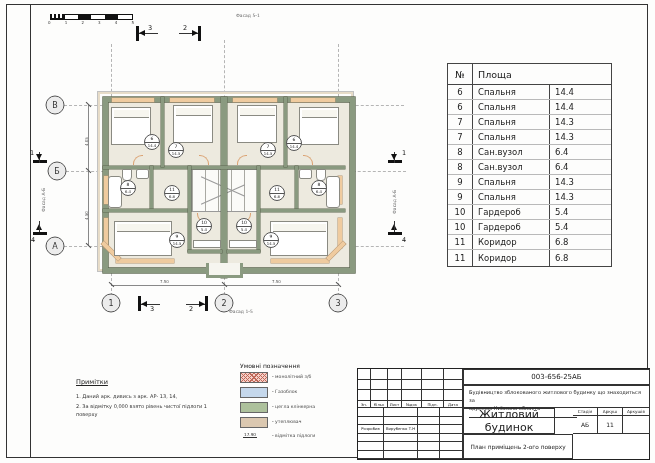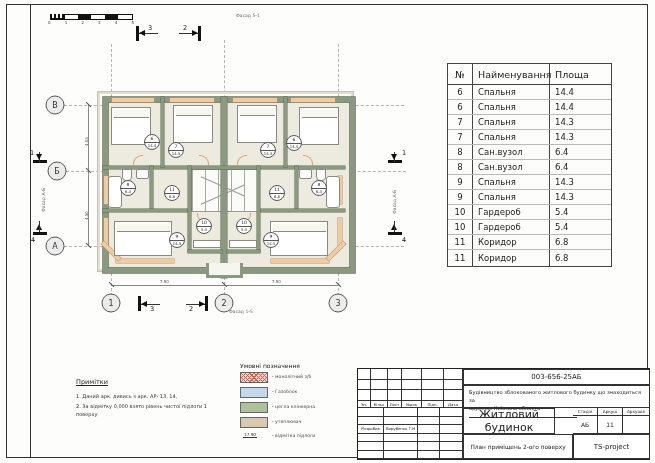--- a/index.html
+++ b/index.html
@@ -311,21 +311,20 @@
       <span class="ta">14.3</span>
     </div>
   <div class="tag" style="left:271px;top:240px;">
       <span class="tn">9</span>
       <span class="ta">14.3</span>
     </div>
 
   <div class="extable">
     <div class="exhead">
       <div class="c1">№</div>
-      <div class="c2">Найменування</div>
       <div class="c3">Площа</div>
     </div>
     <div>
 
         <div class="trow">
           <div class="c1">6</div>
           <div class="c2">Спальня</div>
           <div class="c3">14.4</div>
         </div>
 
@@ -488,15 +487,14 @@
       <div style="font-size:4.2px;">Стадія</div>
       <div style="font-size:4.2px;">Аркуш</div>
       <div style="font-size:4.2px;">Аркушів</div>
       <div style="font-size:6px;">АБ</div>
       <div style="font-size:6px;">11</div>
       <div style="font-size:6px;"></div>
     </div>
 
     <div class="cell" style="left:105px;top:65px;width:110px;height:25px;font-size:5.8px;">План приміщень 2-ого поверху</div>
 
-    <div class="cell" style="left:215px;top:65px;width:77px;height:25px;font-size:7px;">TS-project</div>
   </div>
 </div>
 
 </body></html>

